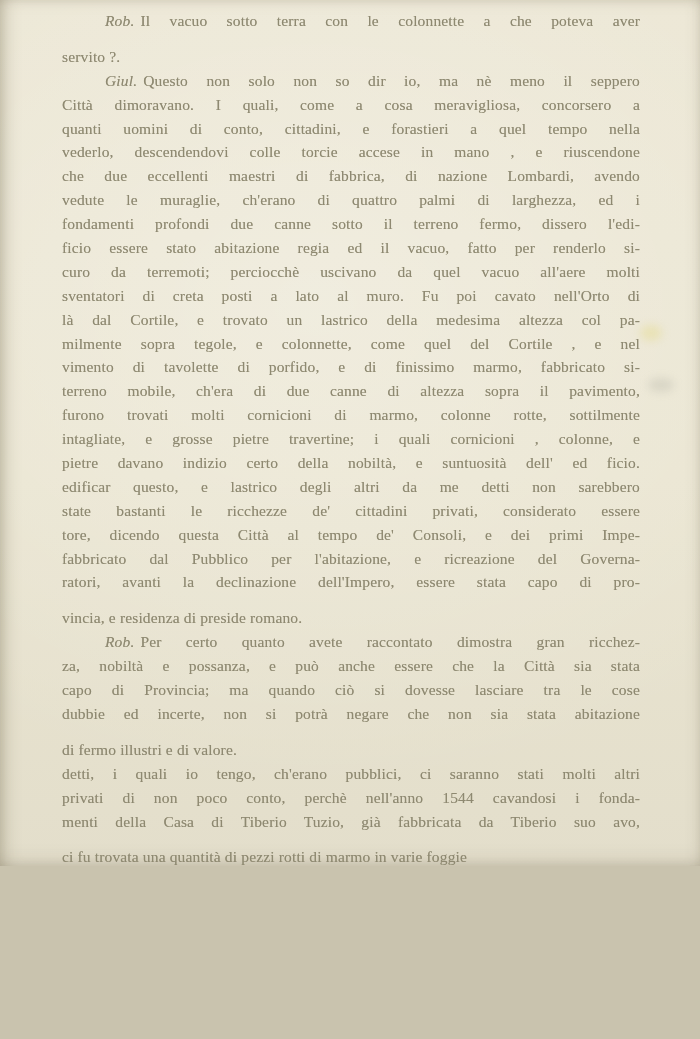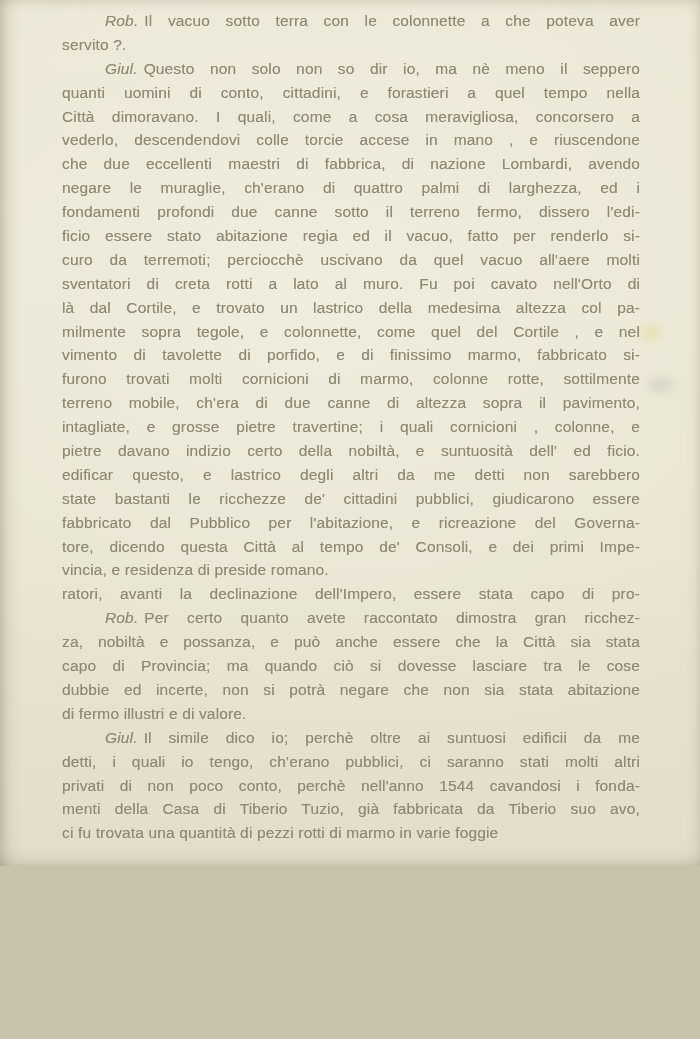--- a/index.html
+++ b/index.html
@@ -9,21 +9,21 @@
   }
   #scan-page {
     position: relative;
     width: 700px;
     height: 866px;
     margin: 0 auto;
     overflow: hidden;
     background:
       radial-gradient(ellipse 900px 700px at 45% 35%, rgba(255,255,255,0.28), rgba(255,255,255,0) 70%),
       linear-gradient(180deg, #ece7d5 0%, #eae5d1 55%, #e3decb 100%);
-    font-family: Liberation Sans, sans-serif;
+    font-family: Liberation Serif, serif;
   }
   
   #scan-page::before {
     content: "";
     position: absolute;
     inset: 0;
     pointer-events: none;
     box-shadow: inset 14px 0 18px -12px rgba(120,110,85,0.45),
                 inset -10px 0 16px -12px rgba(120,110,85,0.30),
                 inset 0 10px 16px -12px rgba(120,110,85,0.25),
@@ -59,20 +59,21 @@
   .tline {
     height: 23.9px;
     line-height: 23.9px;
     text-align: justify;
     text-align-last: justify;
     white-space: nowrap;
     overflow: visible;
   }
   .tline.lastline {
     text-align-last: left;
+    margin-top: 12px;
   }
   .tline.firstline {
     padding-left: 43px;
     width: 535px;
   }
   .speaker {
     font-style: italic;
     margin-right: 6px;
   }
 </style>
@@ -82,51 +83,50 @@
 <div id="scan-page">
   <div class="stain-a"></div>
   <div class="stain-b"></div>
   <div id="text-block" style="color: rgb(142, 137, 113);">
       <div class="para">
         <div class="tline firstline"><span class="speaker">Rob.</span>Il vacuo sotto terra con le colonnette a che poteva aver</div>
         <div class="tline lastline">servito ?.</div>
       </div>
       <div class="para">
         <div class="tline firstline"><span class="speaker">Giul.</span>Questo non solo non so dir io, ma nè meno il seppero</div>
+        <div class="tline">Città dimoravano. I quali, come a cosa meravigliosa, concorsero a</div>
         <div class="tline">quanti uomini di conto, cittadini, e forastieri a quel tempo nella</div>
-        <div class="tline">Città dimoravano. I quali, come a cosa meravigliosa, concorsero a</div>
         <div class="tline">vederlo, descendendovi colle torcie accese in mano , e riuscendone</div>
         <div class="tline">che due eccellenti maestri di fabbrica, di nazione Lombardi, avendo</div>
-        <div class="tline">negare le muraglie, ch'erano di quattro palmi di larghezza, ed i</div>
+        <div class="tline">vedute le muraglie, ch'erano di quattro palmi di larghezza, ed i</div>
         <div class="tline">fondamenti profondi due canne sotto il terreno fermo, dissero l'edi-</div>
         <div class="tline">ficio essere stato abitazione regia ed il vacuo, fatto per renderlo si-</div>
         <div class="tline">curo da terremoti; perciocchè uscivano da quel vacuo all'aere molti</div>
-        <div class="tline">sventatori di creta rotti a lato al muro. Fu poi cavato nell'Orto di</div>
+        <div class="tline">sventatori di creta posti a lato al muro. Fu poi cavato nell'Orto di</div>
         <div class="tline">là dal Cortile, e trovato un lastrico della medesima altezza col pa-</div>
         <div class="tline">milmente sopra tegole, e colonnette, come quel del Cortile , e nel</div>
         <div class="tline">vimento di tavolette di porfido, e di finissimo marmo, fabbricato si-</div>
+        <div class="tline">terreno mobile, ch'era di due canne di altezza sopra il pavimento,</div>
         <div class="tline">furono trovati molti cornicioni di marmo, colonne rotte, sottilmente</div>
-        <div class="tline">terreno mobile, ch'era di due canne di altezza sopra il pavimento,</div>
         <div class="tline">intagliate, e grosse pietre travertine; i quali cornicioni , colonne, e</div>
         <div class="tline">pietre davano indizio certo della nobiltà, e suntuosità dell' ed ficio.</div>
         <div class="tline">edificar questo, e lastrico degli altri da me detti non sarebbero</div>
-        <div class="tline">state bastanti le ricchezze de' cittadini pubblici, giudicarono essere</div>
+        <div class="tline">state bastanti le ricchezze de' cittadini privati, considerato essere</div>
+        <div class="tline">tore, dicendo questa Città al tempo de' Consoli, e dei primi Impe-</div>
         <div class="tline">fabbricato dal Pubblico per l'abitazione, e ricreazione del Governa-</div>
-        <div class="tline">tore, dicendo questa Città al tempo de' Consoli, e dei primi Impe-</div>
+        <div class="tline">ratori, avanti la declinazione dell'Impero, essere stata capo di pro-</div>
         <div class="tline lastline">vincia, e residenza di preside romano.</div>
-        <div class="tline">ratori, avanti la declinazione dell'Impero, essere stata capo di pro-</div>
       </div>
       <div class="para">
         <div class="tline firstline"><span class="speaker">Rob.</span>Per certo quanto avete raccontato dimostra gran ricchez-</div>
         <div class="tline">za, nobiltà e possanza, e può anche essere che la Città sia stata</div>
         <div class="tline">capo di Provincia; ma quando ciò si dovesse lasciare tra le cose</div>
         <div class="tline">dubbie ed incerte, non si potrà negare che non sia stata abitazione</div>
         <div class="tline lastline">di fermo illustri e di valore.</div>
       </div>
       <div class="para">
-        <div class="tline firstline"><span class="speaker">Giul.</span>Il simile dico io; perchè oltre ai suntuosi edificii da me</div>
         <div class="tline">detti, i quali io tengo, ch'erano pubblici, ci saranno stati molti altri</div>
         <div class="tline">privati di non poco conto, perchè nell'anno 1544 cavandosi i fonda-</div>
         <div class="tline">menti della Casa di Tiberio Tuzio, già fabbricata da Tiberio suo avo,</div>
         <div class="tline lastline">ci fu trovata una quantità di pezzi rotti di marmo in varie foggie</div>
       </div>
     </div>
 </div>
 
 </body></html>

